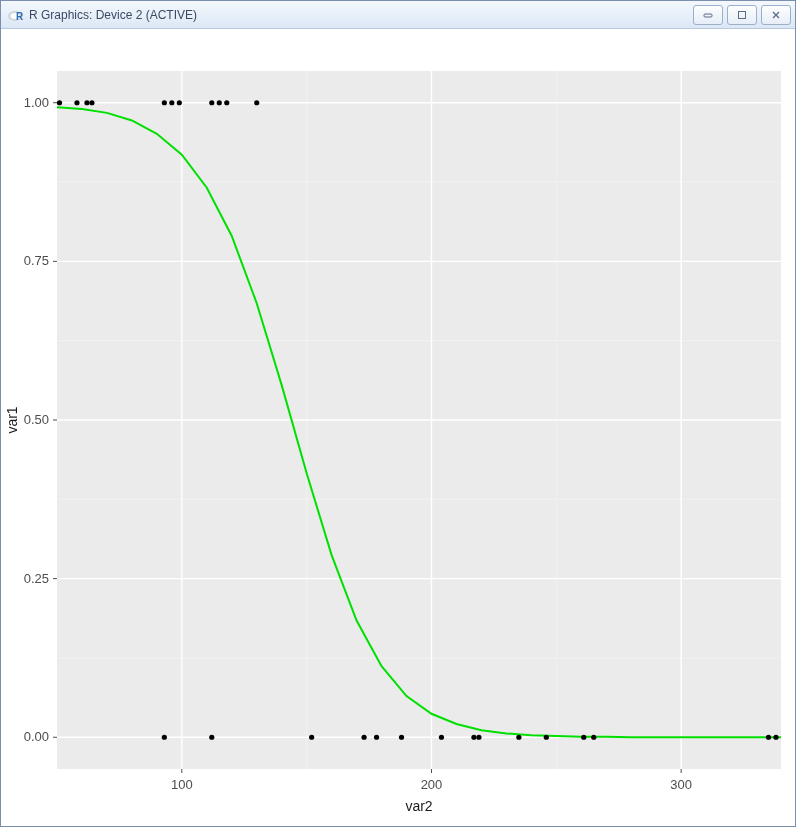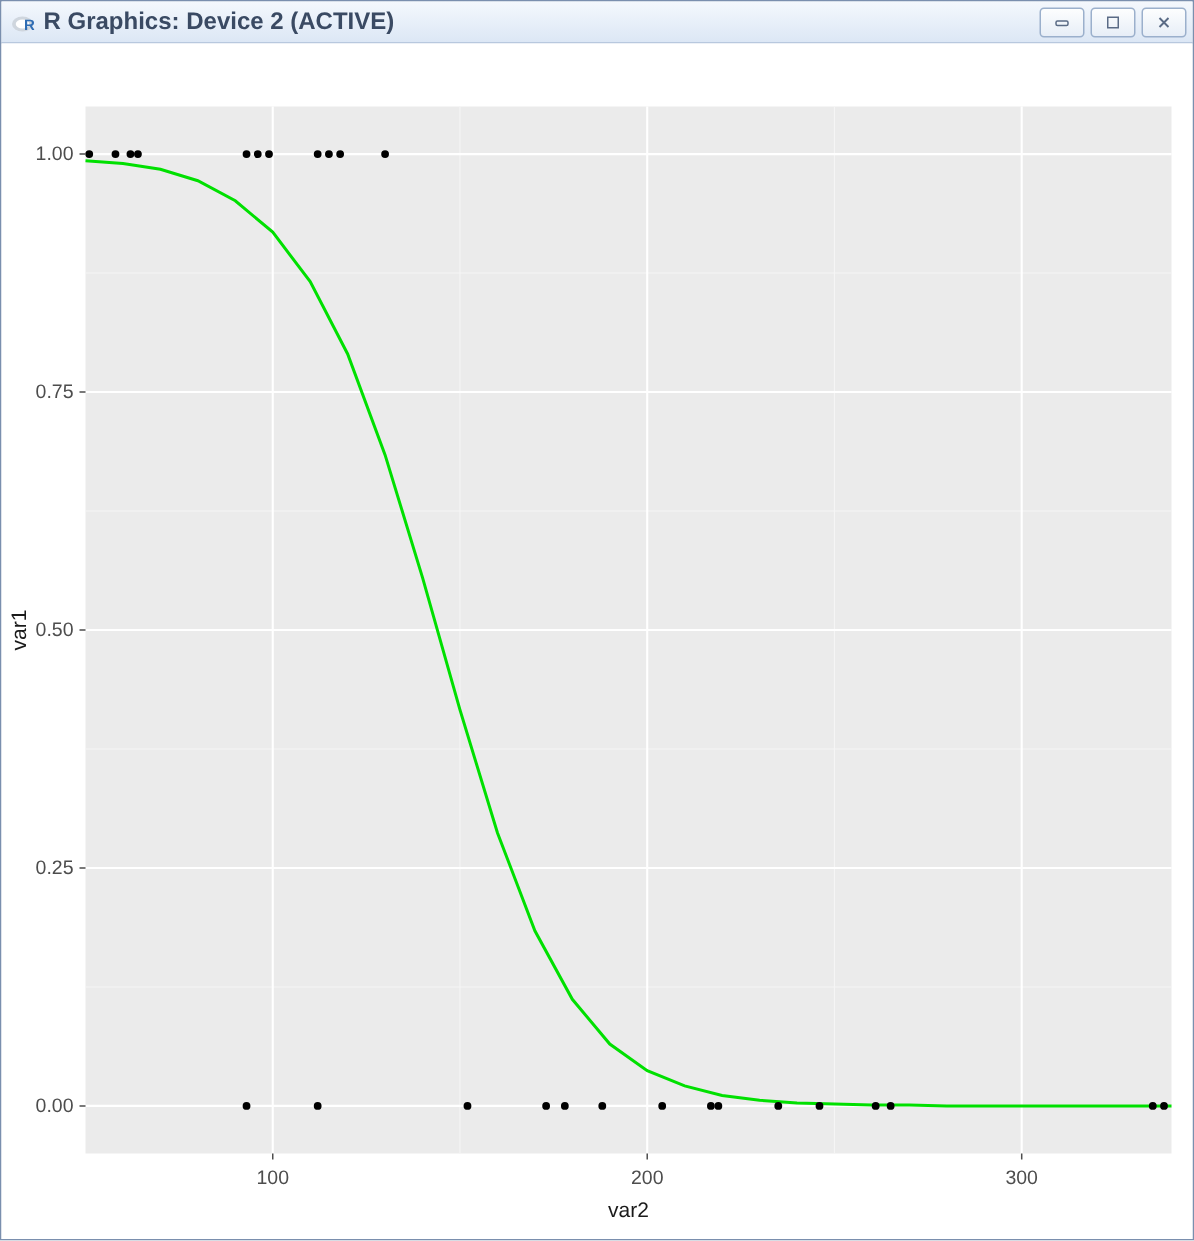--- a/index.html
+++ b/index.html
@@ -29,24 +29,23 @@
 }
 .titlebar .app-icon {
   width: 16px;
   height: 16px;
   display: flex;
   align-items: center;
   justify-content: center;
 }
 .titlebar .title {
   color: #3a4a63;
-  font-size: 16px;
+  font-size: 12px;
   flex: 1;
   white-space: nowrap;
-  font-weight: bold;
 }
 .win-controls {
   display: flex;
   gap: 4px;
 }
 .win-btn {
   width: 28px;
   height: 18px;
   border: 1px solid #9bb0cc;
   border-radius: 3px;

